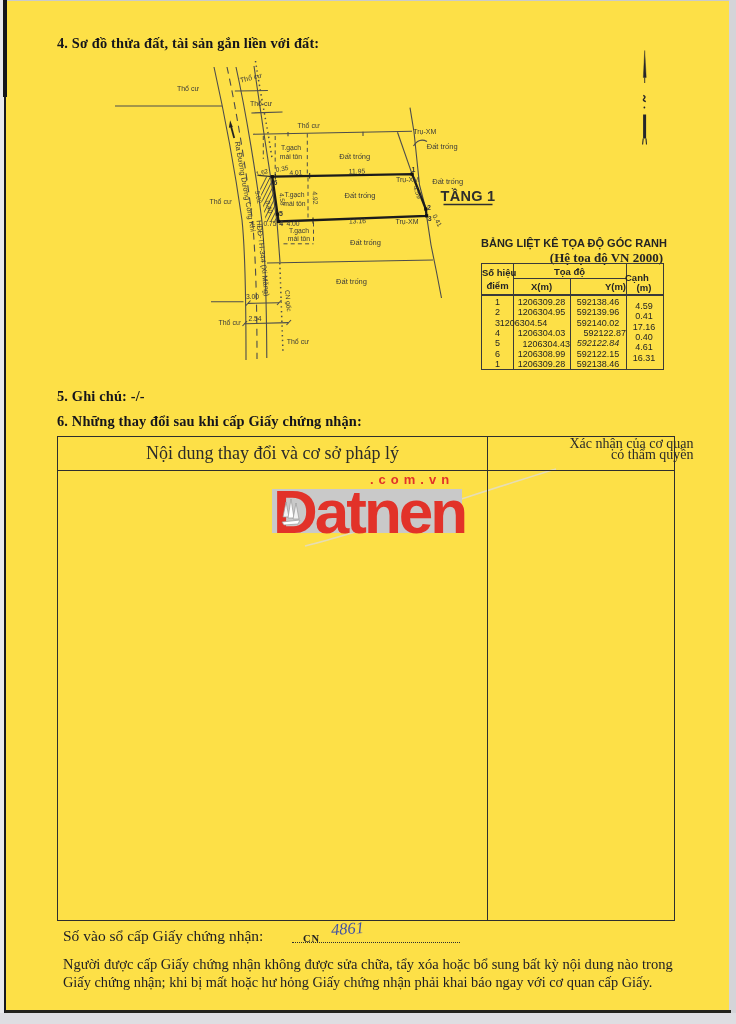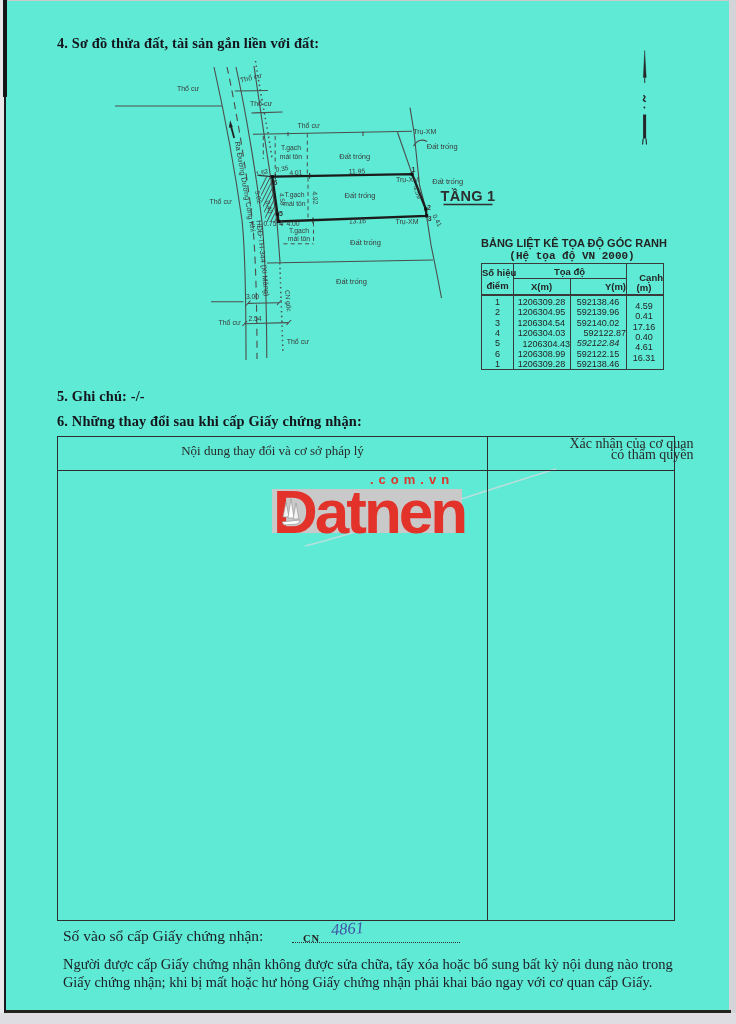--- a/index.html
+++ b/index.html
@@ -1,37 +1,37 @@
 <!DOCTYPE html>
 <html><head>
 <meta charset="utf-8">
 <style>
 html,body{margin:0;padding:0;}
-#page{position:relative;width:736px;height:1024px;background:#5eead4;overflow:hidden;
+#page{position:relative;width:736px;height:1024px;background:#fde047;overflow:hidden;
   font-family:"Liberation Serif",serif;color:#1e1e1e;}
 .abs{position:absolute;}
 .hd{font-family:"Liberation Serif",serif;font-weight:bold;font-size:14.4px;color:#14141c;white-space:nowrap;letter-spacing:0.15px;}
 
 #leftgray{left:0;top:0;width:4px;height:1024px;background:#e9e9ec;}
 #leftline{left:4px;top:0;width:2px;height:1014px;background:#18181e;}
 #rightgray{left:729px;top:0;width:7px;height:1024px;background:#d4d4d8;}
 #botline{left:5px;top:1010px;width:726px;height:3.2px;background:#23231d;}
 #botgray{left:0;top:1013px;width:736px;height:11px;background:#dededfe0;background:#dedee2;}
 #topline{left:0;top:0;width:736px;height:1px;background:#cacaca;}
 
 #ctab{left:481px;top:263px;width:181px;height:105px;border:1.4px solid #3a3a3a;
   font-family:"Liberation Sans",sans-serif;color:#252525;}
 #ctab .ln{position:absolute;background:#3a3a3a;}
 #ctab .t{position:absolute;font-size:9px;white-space:nowrap;}
 #ctab .b{font-weight:bold;font-size:9.5px;}
 
 #btab{left:56.5px;top:435.5px;width:616px;height:483.5px;border:1.4px solid #2e2e2e;}
 #btab .divv{position:absolute;left:429.5px;top:0;width:1.2px;height:485px;background:#2e2e2e;}
 #btab .divh{position:absolute;left:0;top:33px;width:616px;height:1.2px;background:#2e2e2e;}
-#btab .h1{position:absolute;left:0;top:6px;width:430px;text-align:center;font-size:13px;color:#2a2a2a;}
+#btab .h1{position:absolute;left:0;top:6px;width:430px;text-align:center;font-size:18px;color:#2a2a2a;}
 #btab .h2{position:absolute;left:450px;top:1px;width:186px;text-align:right;font-size:14px;line-height:11.5px;color:#2a2a2a;}
 
 #logobox{left:272px;top:489px;width:190px;height:43.5px;background:#c9c9c9;}
 #logotxt{left:273px;top:483.5px;font-family:"Liberation Sans",sans-serif;font-weight:bold;
   font-size:62px;line-height:56px;color:#e23229;letter-spacing:-3px;white-space:nowrap;}
 #logocom{left:370px;top:472px;font-family:"Liberation Sans",sans-serif;font-weight:bold;
   font-size:13px;color:#e23229;letter-spacing:5px;white-space:nowrap;}
 
 #sovao{left:63px;top:927px;font-size:15.5px;white-space:nowrap;color:#1c1c24;}
 #dots1{left:292px;top:929.5px;width:168px;height:12px;border-bottom:1.9px dotted #2e2e2e;}
@@ -184,43 +184,43 @@
 <path d="M644.7,77.5 L644.7,83" fill="none" stroke-width="0.9"></path>
 <path d="M643.2,95.5 q3,0.8 1,3 q-2.3,1.6 1.6,3.2" fill="none" stroke-width="1.4"></path>
 <circle cx="644.4" cy="107.5" r="0.9" stroke="none"></circle>
 <rect x="643.1" y="114.5" width="3" height="24" stroke="none"></rect>
 <path d="M643.2,138.5 L642.6,144.5 M646,138.5 L646.5,144.5" fill="none" stroke-width="1.1"></path>
 </g>
 <path d="M305,546 C370,530 480,492 556,469" stroke="#dcdce2" stroke-width="1.6" fill="none" opacity="0.7"></path>
 </svg>
 
   <div class="abs" style="left:481px;top:236.5px;width:182px;text-align:center;font-family:'Liberation Sans',sans-serif;font-weight:bold;font-size:11px;color:#242424;white-space:nowrap;">BẢNG LIỆT KÊ TỌA ĐỘ GÓC RANH</div>
-  <div class="abs" style="left:481px;top:249.5px;width:182px;text-align:center;font-family:Liberation Mono, monospace;font-weight:bold;font-size:11px;color:#242424;">(Hệ tọa độ VN 2000)</div>
+  <div class="abs" style="left:481px;top:249.5px;width:182px;text-align:right;font-family:Liberation Serif, serif;font-weight:bold;font-size:13px;color:#242424;">(Hệ tọa độ VN 2000)</div>
 
   <div class="abs" id="ctab">
     <div class="ln" style="left:31px;top:0;width:1.2px;height:105px;"></div>
     <div class="ln" style="left:87.5px;top:13.5px;width:1.2px;height:91.5px;"></div>
     <div class="ln" style="left:143.5px;top:0;width:1.2px;height:105px;"></div>
     <div class="ln" style="left:31px;top:13.5px;width:113px;height:1.1px;"></div>
     <div class="ln" style="left:0;top:30px;width:181px;height:1.7px;"></div>
     <div class="t b" style="left:0;top:2.5px;width:31px;text-align:center;">Số hiệu</div>
     <div class="t b" style="left:0;top:16px;width:31px;text-align:center;">điểm</div>
     <div class="t b" style="left:31px;top:1.5px;width:113px;text-align:center;">Tọa độ</div>
     <div class="t b" style="left:31px;top:17px;width:57px;text-align:center;">X(m)</div>
     <div class="t b" style="left:88px;top:17px;width:56px;text-align:right;">Y(m)</div>
-    <div class="t b" style="left:143px;top:8px;width:38px;text-align:right;">Cạnh</div>
+    <div class="t b" style="left:143px;top:8px;width:38px;text-align:left;">Cạnh</div>
     <div class="t b" style="left:143px;top:18px;width:38px;text-align:center;">(m)</div>
     <div class="t" style="left:0;top:33.0px;width:31px;text-align:center;">1</div>
     <div class="t" style="left:31px;top:33.0px;width:57px;text-align:center;">1206309.28</div>
     <div class="t" style="left:88px;top:33.0px;width:56px;text-align:center;">592138.46</div>
     <div class="t" style="left:0;top:43.3px;width:31px;text-align:center;">2</div>
     <div class="t" style="left:31px;top:43.3px;width:57px;text-align:center;">1206304.95</div>
     <div class="t" style="left:88px;top:43.3px;width:56px;text-align:center;">592139.96</div>
     <div class="t" style="left:0;top:53.6px;width:31px;text-align:center;">3</div>
-    <div class="t" style="left:26px;top:53.6px;width:57px;text-align:right;">1206304.54</div>
+    <div class="t" style="left:13px;top:53.6px;width:57px;text-align:center;">1206304.54</div>
     <div class="t" style="left:88px;top:53.6px;width:56px;text-align:center;">592140.02</div>
     <div class="t" style="left:0;top:63.9px;width:31px;text-align:center;">4</div>
     <div class="t" style="left:31px;top:63.9px;width:57px;text-align:center;">1206304.03</div>
     <div class="t" style="left:88px;top:63.9px;width:56px;text-align:right;">592122.87</div>
     <div class="t" style="left:0;top:74.2px;width:31px;text-align:center;">5</div>
     <div class="t" style="left:31px;top:75px;width:57px;text-align:right;">1206304.43</div>
     <div class="t" style="left:88px;top:74.2px;width:56px;text-align:center;font-style:italic;">592122.84</div>
     <div class="t" style="left:0;top:84.5px;width:31px;text-align:center;">6</div>
     <div class="t" style="left:31px;top:84.5px;width:57px;text-align:center;">1206308.99</div>
     <div class="t" style="left:88px;top:84.5px;width:56px;text-align:center;">592122.15</div>

